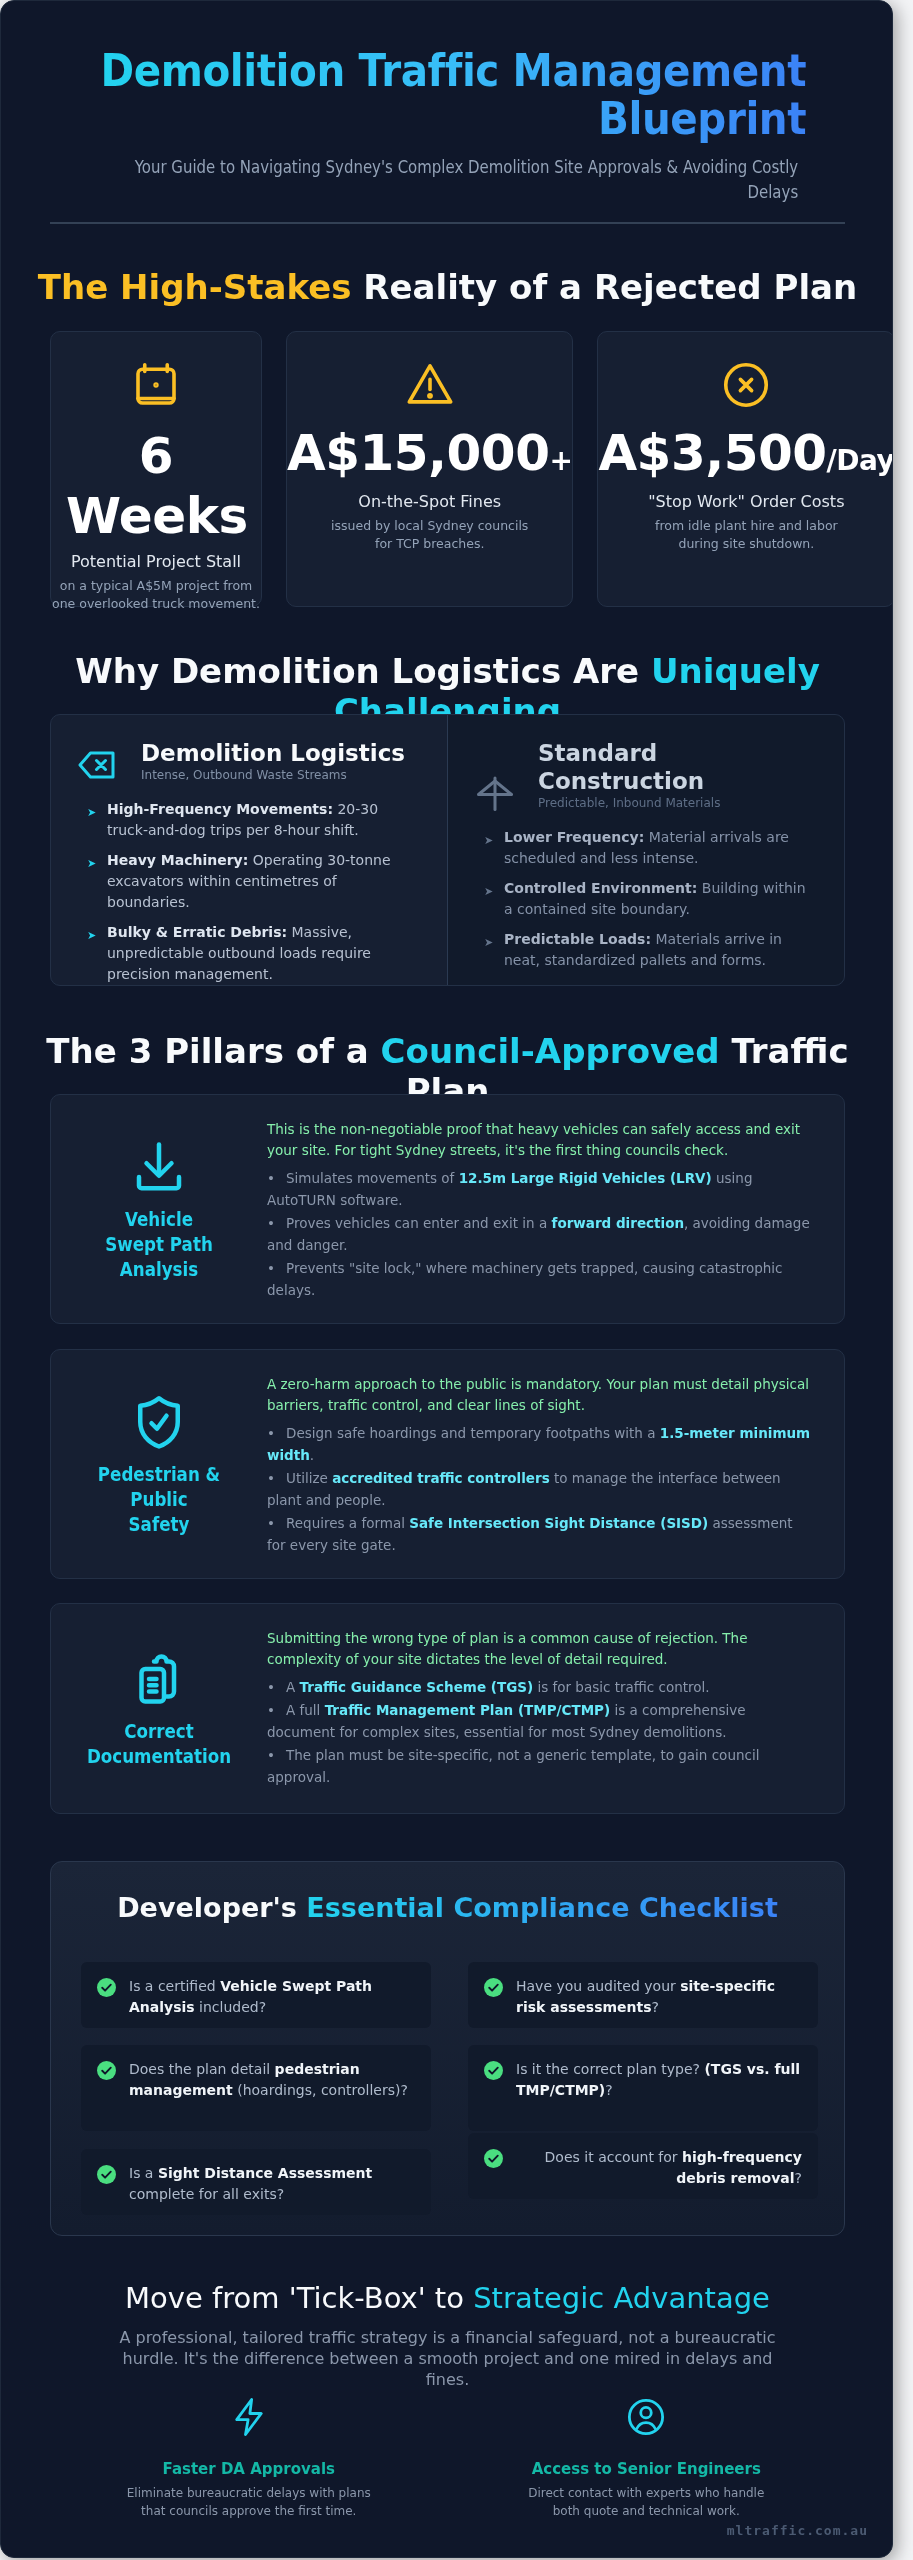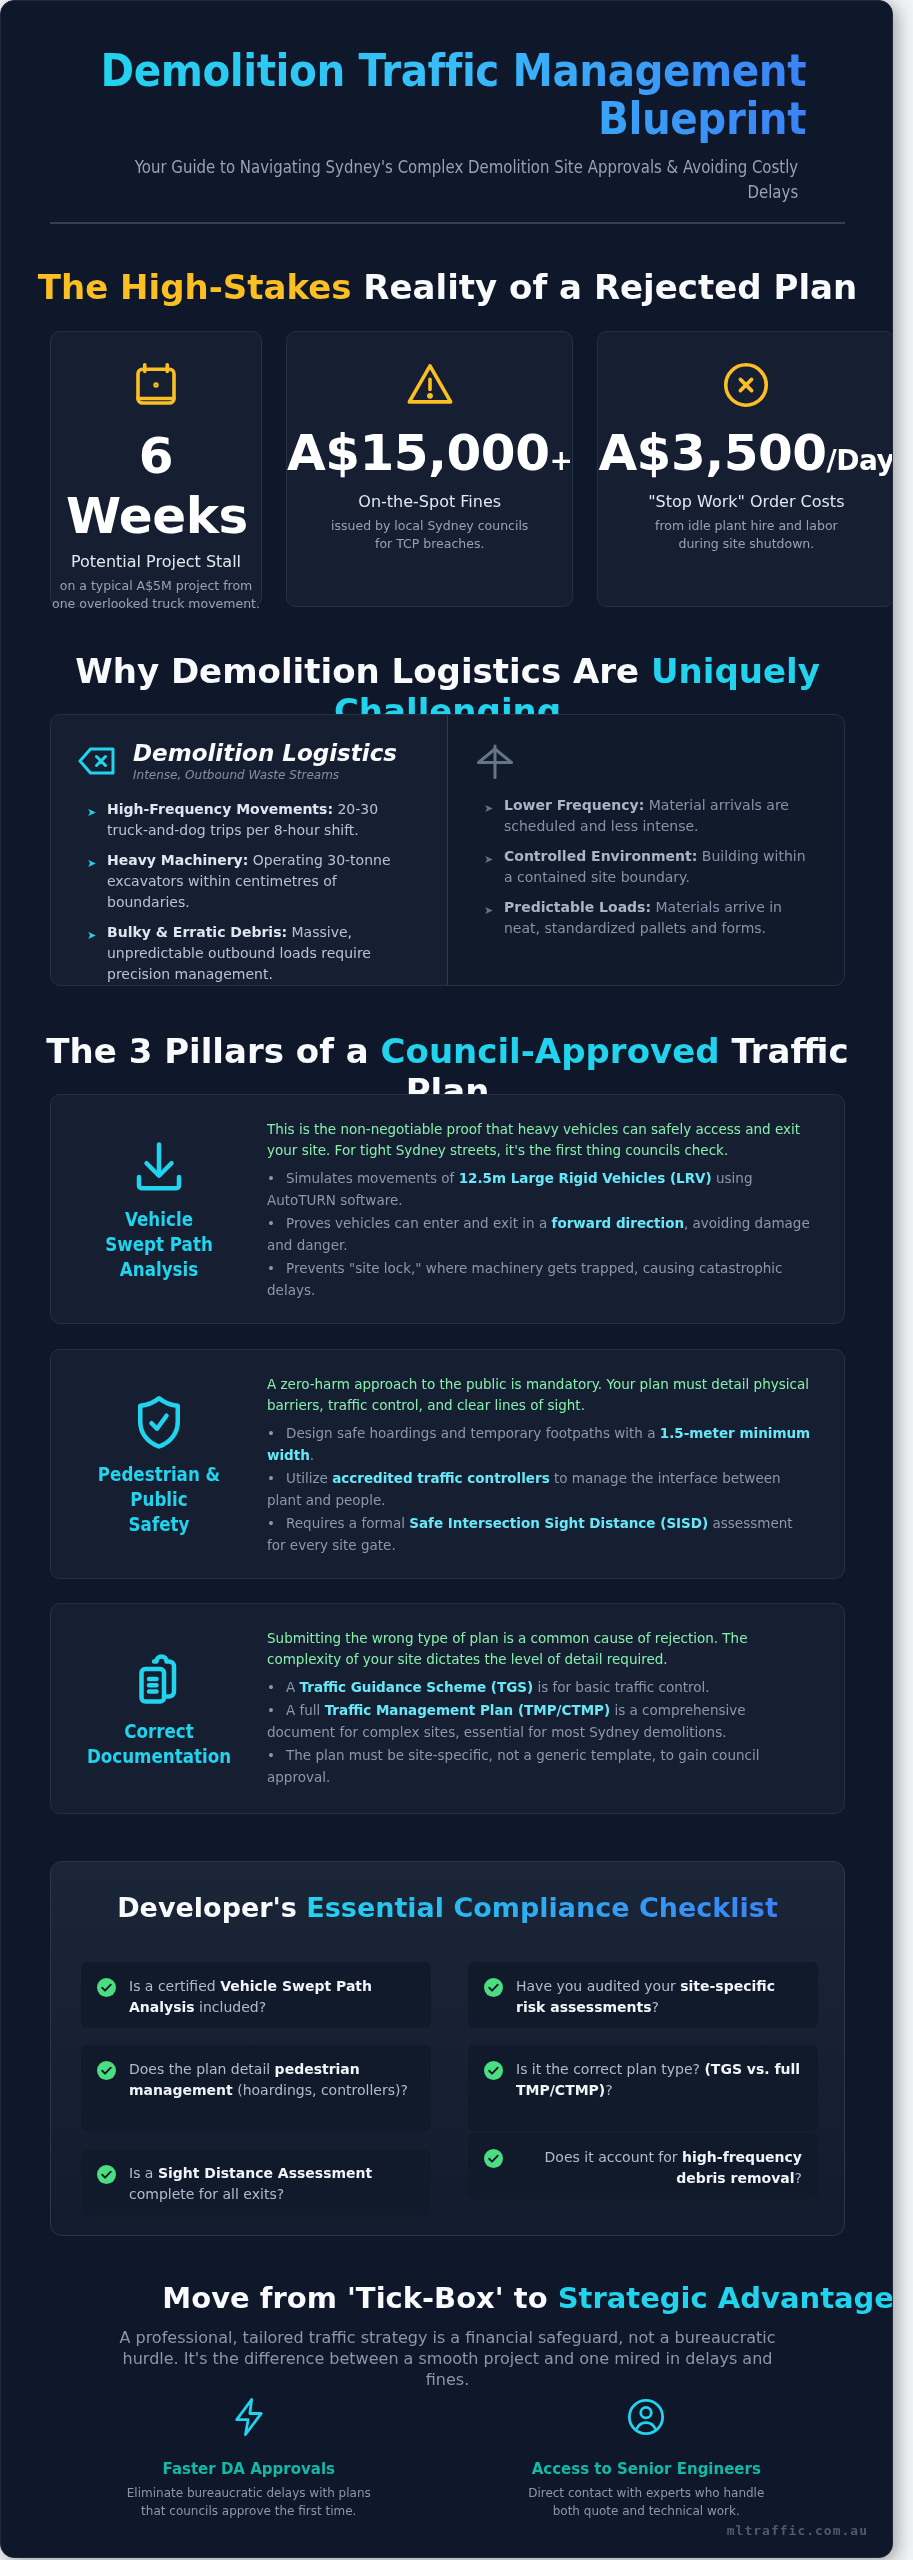--- a/index.html
+++ b/index.html
@@ -36,21 +36,21 @@
   .stat-value { font-size: 50px; font-weight: bold; line-height: 50px; color: #ffffff; margin-top: 10px; white-space: nowrap; letter-spacing: -0.5px; }
   .stat-value .suffix { font-size: 28px; }
   .stat-value.sm { margin-top: 12px; }
   .stat-label { font-size: 16px; color: #e2e8f0; margin-top: 6px; }
   .stat-note { font-size: 12.5px; color: #94a3b8; line-height: 18px; margin: 6px auto 0; width: 210px; }
 
   
   .compare { position: absolute; left: 49px; top: 713px; width: 795px; height: 272px; background: #161f32; border: 1px solid #233046; border-radius: 10px; display: flex; }
   .compare-col { flex: 1; padding: 24px 26px 0 26px; position: relative; }
   .compare-col + .compare-col { border-left: 1px solid #2b3a52; background: #111a2b; border-radius: 0 10px 10px 0; }
-  .cmp-head { display: flex; align-items: flex-start; gap: 14px; font-style: italic; }
+  .cmp-head { display: flex; align-items: flex-end; gap: 22px; }
   .cmp-icon { width: 42px; height: 36px; margin-top: 4px; flex-shrink: 0; }
   .cmp-title { font-size: 23px; font-weight: bold; color: #f8fafc; line-height: 28px; }
   .cmp-sub { font-size: 12px; color: #8190a6; line-height: 16px; }
   .compare-col.std .cmp-title { color: #cbd5e1; }
   .compare-col.std .cmp-sub { color: #5e6e86; }
   .cmp-list { list-style: none; margin-top: 16px; padding-left: 10px; }
   .cmp-list li { position: relative; padding-left: 20px; font-size: 14px; line-height: 21px; color: #b8c2d2; margin-bottom: 9px; }
   .cmp-list li b { color: #dfe6f0; }
   .cmp-list li .arrow { position: absolute; left: 0; top: 3px; color: #22d3ee; font-size: 11px; }
   .compare-col.std .cmp-list li { color: #8592a8; }
@@ -71,21 +71,21 @@
 
   
   .checklist { position: absolute; left: 49px; top: 1860px; width: 795px; height: 375px; background: linear-gradient(180deg, #1b2538 0%, #131c2e 100%); border: 1px solid #2a374d; border-radius: 12px; }
   .checklist-title { position: absolute; top: 30px; width: 100%; text-align: center; font-size: 27px; font-weight: bold; color: #f8fafc; }
   .check-grid { position: absolute; left: 30px; top: 100px; width: 735px; }
   .check-item { position: absolute; width: 350px; background: #111a2b; border-radius: 6px; padding: 14px 16px 0 48px; font-size: 14px; line-height: 21px; color: #b0bccd; }
   .check-item b { color: #f1f5f9; }
   .check-icon { position: absolute; left: 16px; top: 16px; width: 19px; height: 19px; }
 
   
-  .closing-title { position: absolute; top: 2280px; left: 0; width: 893px; text-align: right; font-size: 29px; font-weight: bold; color: #f8fafc; }
+  .closing-title { position: absolute; top: 2280px; left: 0; width: 893px; text-align: center; font-size: 29px; font-weight: normal; color: #f8fafc; }
   .closing-sub { position: absolute; top: 2326px; left: 110px; width: 673px; text-align: center; font-size: 16px; line-height: 21px; color: #8b97ab; }
   .benefits { position: absolute; top: 2395px; left: 49px; width: 795px; display: flex; }
   .benefit { flex: 1; text-align: center; }
   .benefit-icon { width: 42px; height: 42px; margin: 0 auto; }
   .benefit-title { font-size: 15px; font-weight: bold; color: #14b8a6; margin-top: 18px; }
   .benefit-desc { font-size: 12px; line-height: 18px; color: #8b97ab; margin: 6px auto 0; width: 250px; }
   .watermark { position: absolute; right: 24px; top: 2522px; font-family: "DejaVu Sans Mono", monospace; font-weight: bold; font-size: 13px; color: #4b5a72; letter-spacing: 1px; }
 </style>
 </head>
 <body>
@@ -152,20 +152,24 @@
         <li><span class="arrow">➤</span><b>Heavy Machinery:</b><span> Operating 30-tonne excavators within centimetres of boundaries.</span></li>
         <li><span class="arrow">➤</span><b>Bulky &amp; Erratic Debris:</b><span> Massive, unpredictable outbound loads require precision management.</span></li>
       </ul>
     </div>
     <div class="compare-col std">
       <div class="cmp-head">
         <svg class="cmp-icon" viewBox="0 0 28 24" fill="none" stroke="#64748b" stroke-width="2" stroke-linecap="round" stroke-linejoin="round">
             <path d="M14 2v21"></path>
             <path d="M3 13L14 4l11 9H3z"></path>
           </svg>
+        <div>
+          <div class="cmp-title">Standard Construction</div>
+          <div class="cmp-sub">Predictable, Inbound Materials</div>
+        </div>
       </div>
       <ul class="cmp-list">
         <li><span class="arrow">➤</span><b>Lower Frequency:</b><span> Material arrivals are scheduled and less intense.</span></li>
         <li><span class="arrow">➤</span><b>Controlled Environment:</b><span> Building within a contained site boundary.</span></li>
         <li><span class="arrow">➤</span><b>Predictable Loads:</b><span> Materials arrive in neat, standardized pallets and forms.</span></li>
       </ul>
     </div>
   </div>
 
   <h2 class="sec-title" style="top:1030px;"><span>The 3 Pillars of a </span><span class="hl-cyan">Council-Approved</span><span> Traffic Plan</span></h2>

